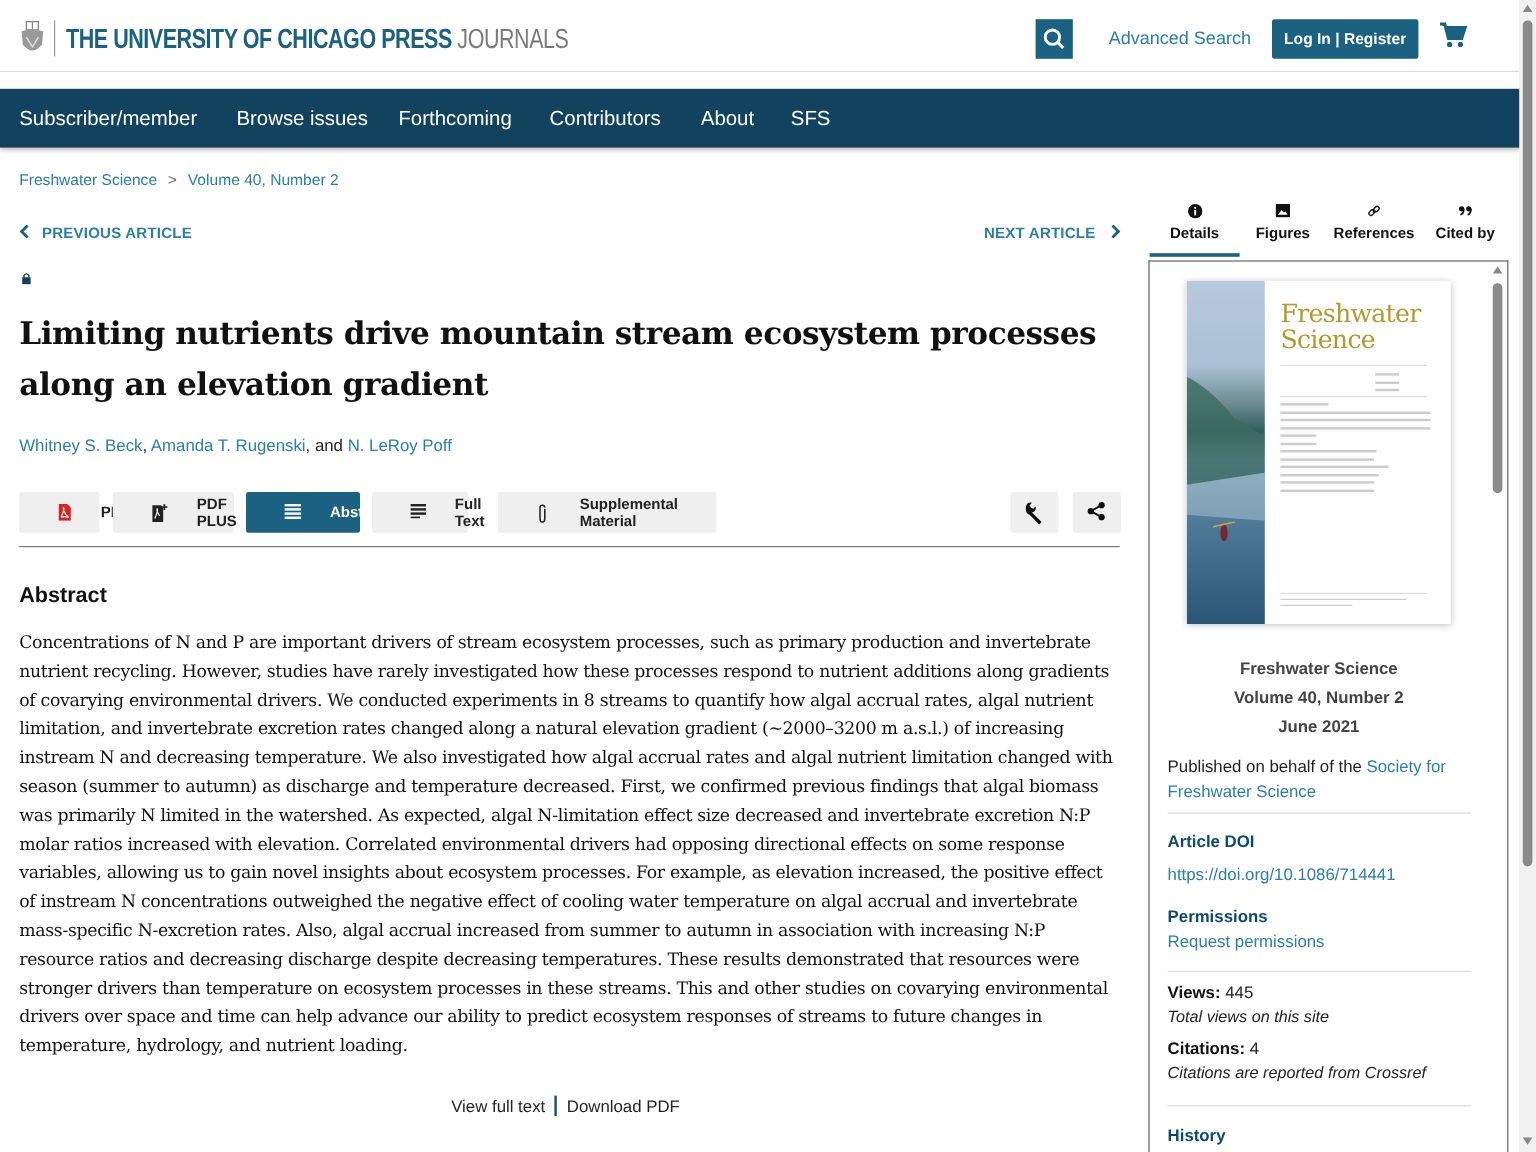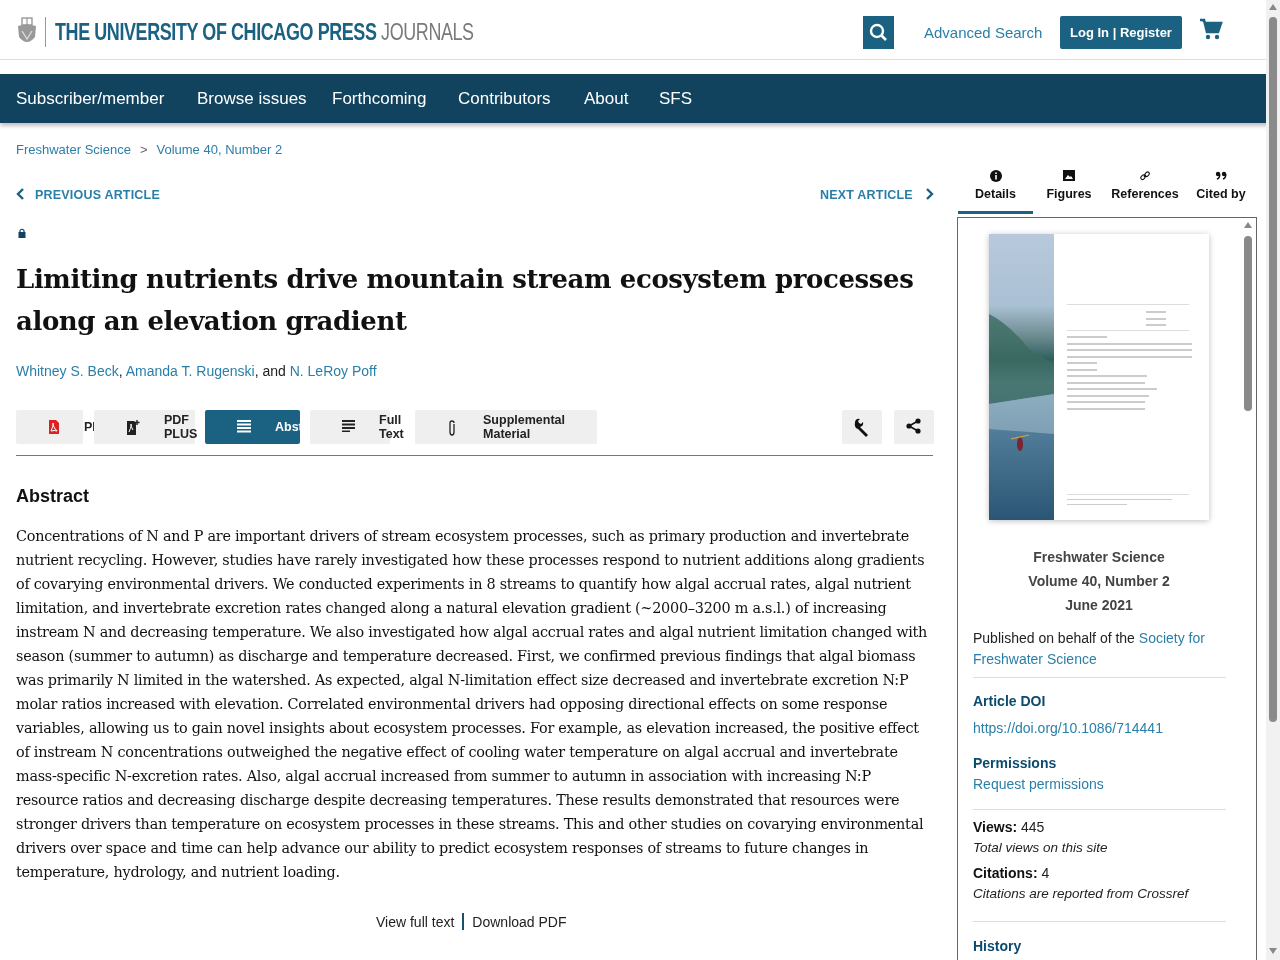--- a/index.html
+++ b/index.html
@@ -288,20 +288,24 @@
 </div>
 
 <div class="cover">
   <div class="photo">
     <svg width="65" height="286" viewBox="0 0 65 286" style="position:absolute;left:0;top:0">
       <path d="M0 80 Q20 90 40 115 L65 130 L65 160 L0 170 Z" fill="#3c6b62" opacity="0.8"></path>
       <path d="M0 170 L65 160 L65 200 L0 195 Z" fill="#9fb9c8" opacity="0.6"></path>
       <ellipse cx="31" cy="210" rx="3" ry="7" fill="#7a2630"></ellipse>
       <line x1="22" y1="205" x2="40" y2="201" stroke="#d2a53a" stroke-width="1.2"></line>
     </svg>
+  </div>
+  <div class="ctitle">
+    <div>Freshwater</div>
+    <div>Science</div>
   </div>
   <div class="line" style="top:70px"></div>
   <div class="tiny" style="left:157px;top:77px;width:20px"></div>
   <div class="tiny" style="left:157px;top:84px;width:20px"></div>
   <div class="tiny" style="left:157px;top:90px;width:20px"></div>
   <div class="line" style="top:96px"></div>
   <div class="tiny" style="top:102px;width:40px"></div>
   <div class="tiny" style="top:109px"></div>
   <div class="tiny" style="top:115px"></div>
   <div class="tiny" style="top:122px"></div>

